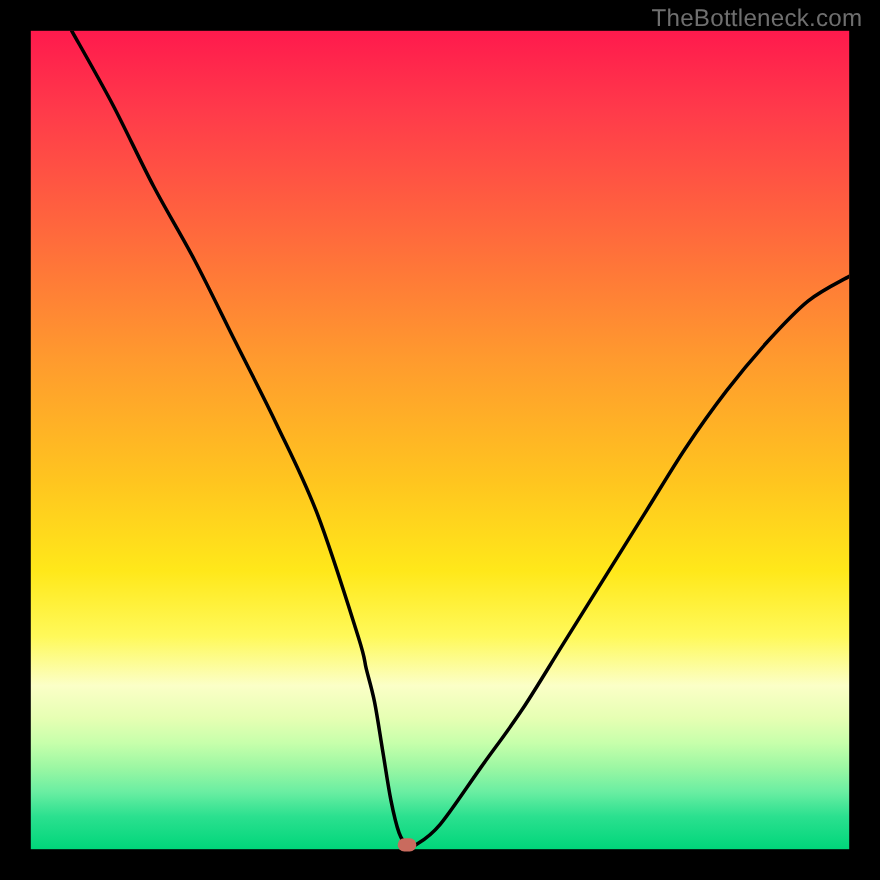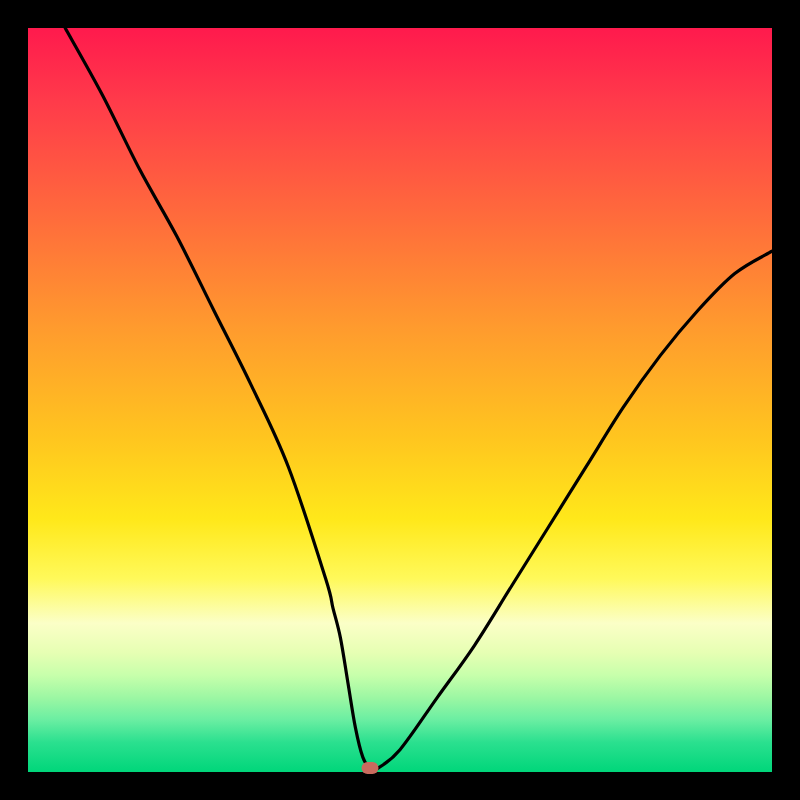--- a/index.html
+++ b/index.html
@@ -58,19 +58,20 @@
     height: 12px;
     border-radius: 6px;
     background: #c96b5e;
     transform: translate(-50%, -50%);
   }
 </style>
 </head>
 <body>
 
 <div class="frame">
+  <div class="watermark">TheBottleneck.com</div>
   <div class="plot">
     <svg class="curve" viewBox="0 0 744 744" preserveAspectRatio="none">
       <path fill="none" stroke="#000" stroke-width="3.2" stroke-linejoin="round" stroke-linecap="round" d="M 37.20 0.00 C 43.40 11.16, 62.00 43.40, 74.40 66.96 C 86.80 90.52, 99.20 117.80, 111.60 141.36 C 124.00 164.92, 136.40 184.76, 148.80 208.32 C 161.20 231.88, 173.60 257.92, 186.00 282.72 C 198.40 307.52, 210.80 331.08, 223.20 357.12 C 235.60 383.16, 248.00 406.72, 260.40 438.96 C 272.80 471.20, 290.16 527.00, 297.60 550.56 C 305.04 574.12, 302.56 570.40, 305.04 580.32 C 307.52 590.24, 310.00 597.68, 312.48 610.08 C 314.96 622.48, 317.44 639.84, 319.92 654.72 C 322.40 669.60, 324.88 686.96, 327.36 699.36 C 329.84 711.76, 332.32 722.30, 334.80 729.12 C 337.28 735.94, 339.76 738.42, 342.24 740.28 C 344.72 742.14, 344.72 743.38, 349.68 740.28 C 354.64 737.18, 362.08 733.46, 372.00 721.68 C 381.92 709.90, 396.80 686.96, 409.20 669.60 C 421.60 652.24, 434.00 636.12, 446.40 617.52 C 458.80 598.92, 471.20 577.84, 483.60 558.00 C 496.00 538.16, 508.40 518.32, 520.80 498.48 C 533.20 478.64, 545.60 458.80, 558.00 438.96 C 570.40 419.12, 582.80 398.04, 595.20 379.44 C 607.60 360.84, 620.00 343.48, 632.40 327.36 C 644.80 311.24, 657.20 296.36, 669.60 282.72 C 682.00 269.08, 694.40 255.44, 706.80 245.52 C 719.20 235.60, 737.80 226.92, 744.00 223.20" id="curvePath"></path>
     </svg>
     <div class="marker" id="marker" style="left: 342.24px; top: 740.28px;"></div>
   </div>
 </div>
 
 </body></html>

